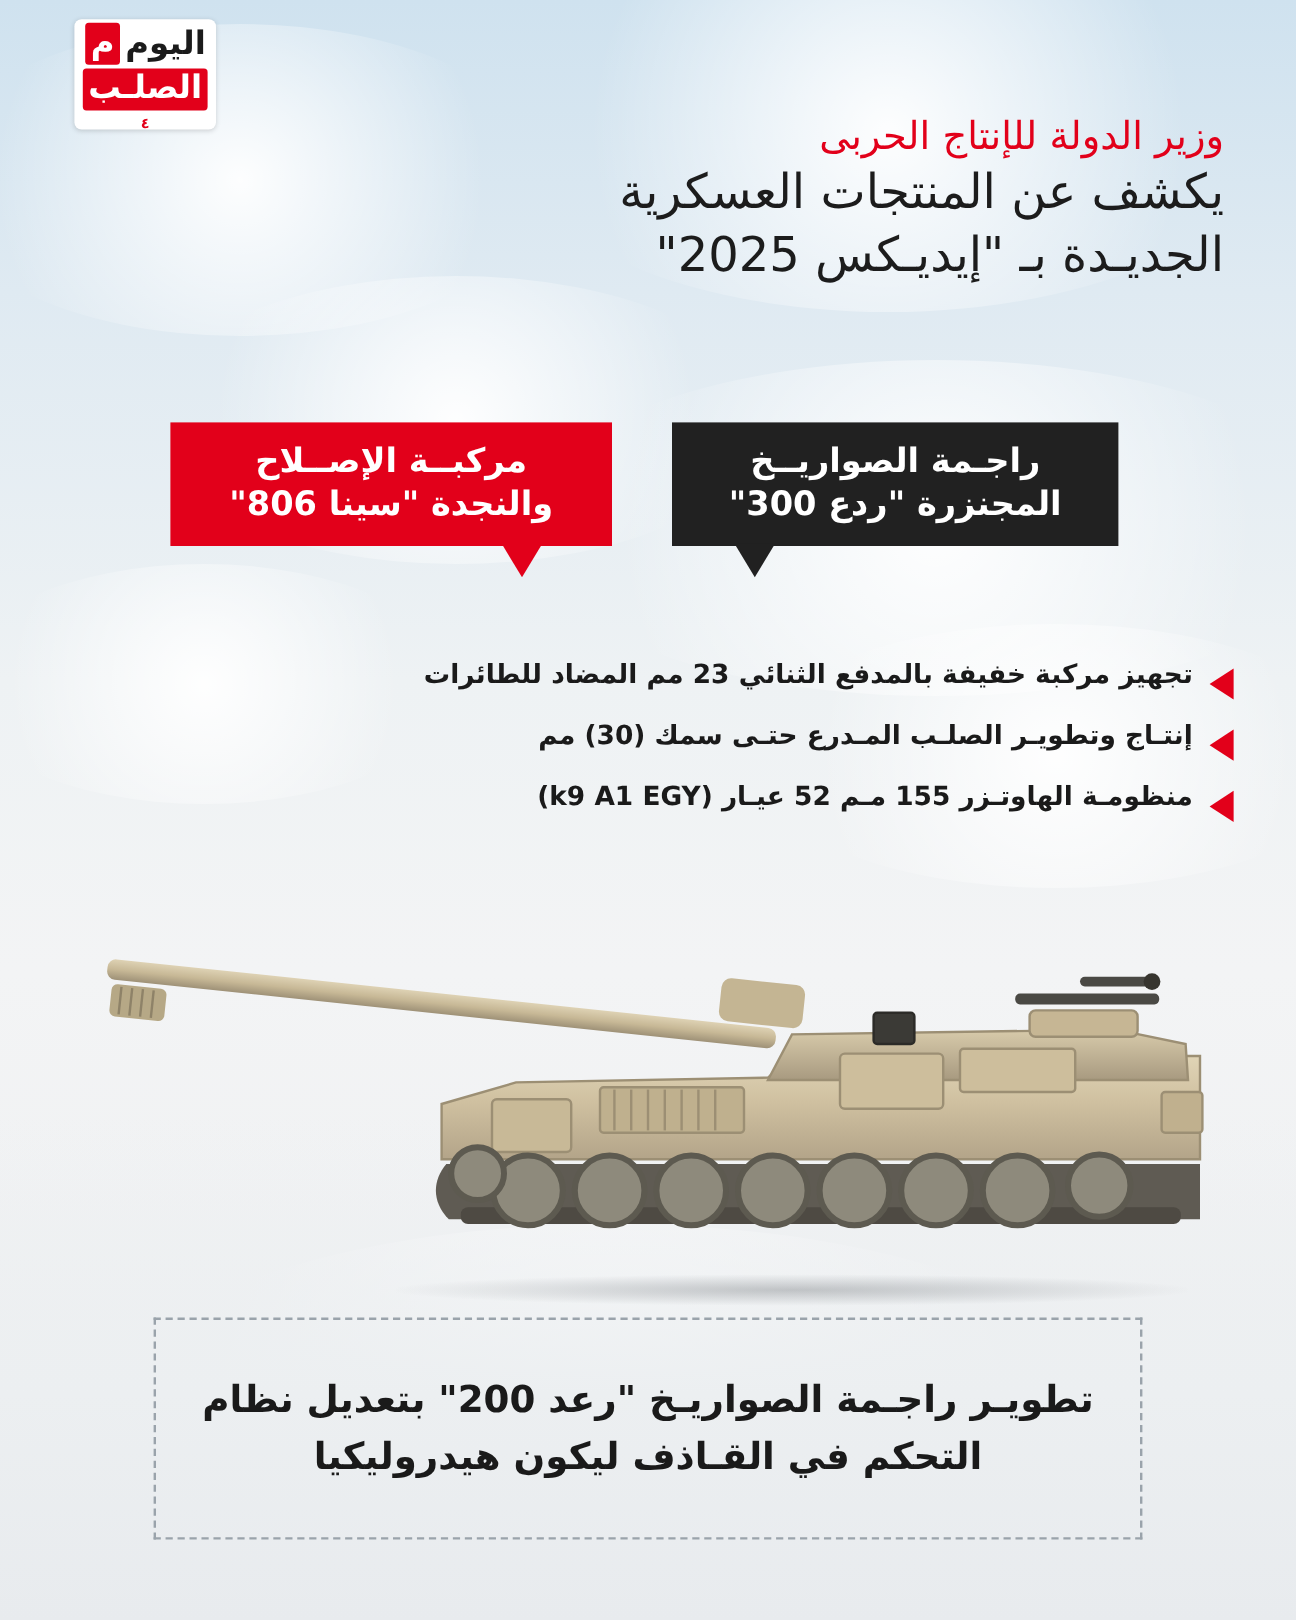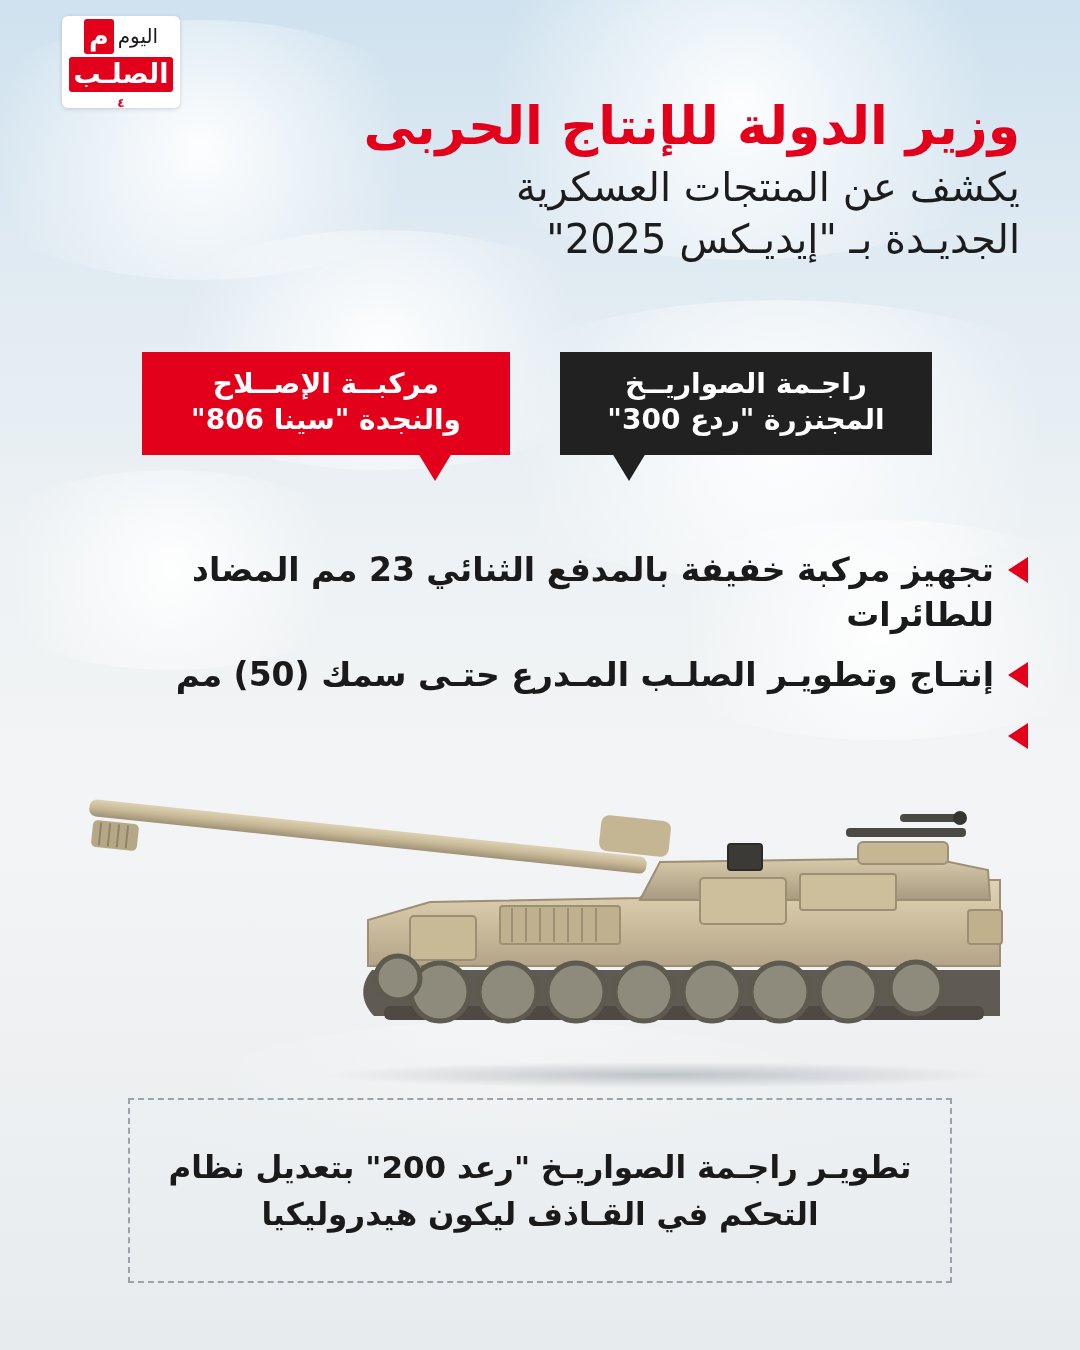--- a/index.html
+++ b/index.html
@@ -72,22 +72,22 @@
     color: #ffffff;
     background: #e2001a;
     font-size: 27px;
     font-weight: bold;
     line-height: 1;
     padding: 3px 5px 5px;
     border-radius: 3px;
   }
   .logo-dark {
     color: #1b1b1b;
-    font-size: 20px;
-    font-weight: normal;
+    font-size: 27px;
+    font-weight: bold;
     line-height: 1;
   }
   .logo-sub {
     color: #e2001a;
     font-size: 12px;
     font-weight: bold;
     letter-spacing: 1px;
     margin-top: 1px;
   }
 
@@ -96,22 +96,22 @@
     position: absolute;
     right: 60px;
     top: 92px;
     width: 880px;
     text-align: right;
     direction: rtl;
     line-height: 1.32;
   }
   .headline .l1 {
     color: #e2001a;
-    font-size: 52px;
-    font-weight: bold;
+    font-size: 32px;
+    font-weight: normal;
     letter-spacing: -0.5px;
   }
   .headline .l2,
   .headline .l3 {
     color: #1c1c1c;
     font-size: 40px;
     font-weight: normal;
     letter-spacing: -0.5px;
   }
 
@@ -174,21 +174,21 @@
   .bullet-arrow {
     width: 0; height: 0;
     border-top: 13px solid transparent;
     border-bottom: 13px solid transparent;
     border-right: 20px solid #e2001a;
     margin-top: 9px;
     flex: 0 0 auto;
   }
   .bullet-text {
     color: #1a1a1a;
-    font-size: 33px;
+    font-size: 22px;
     font-weight: bold;
     line-height: 1.35;
     text-align: right;
   }
 
   
   .vehicle {
     position: absolute;
     left: 0;
     top: 770px;
@@ -267,24 +267,25 @@
     <span class="pointer"></span>
   </div>
 
   <div class="bullets">
     <div class="bullet">
       <span class="bullet-arrow"></span>
       <span class="bullet-text">تجهيز مركبة خفيفة بالمدفع الثنائي 23 مم المضاد للطائرات</span>
     </div>
     <div class="bullet">
       <span class="bullet-arrow"></span>
-      <span class="bullet-text">إنتـاج وتطويـر الصلـب المـدرع حتـى سمك (50) مم</span>
+      <span class="bullet-text">إنتـاج وتطويـر الصلـب المـدرع حتـى سمك (30) مم</span>
     </div>
     <div class="bullet">
       <span class="bullet-arrow"></span>
+      <span class="bullet-text">منظومـة الهاوتـزر 155 مـم 52 عيـار (k9 A1 EGY)</span>
     </div>
   </div>
 
   <div class="vehicle">
     <div class="veh-shadow"></div>
     <svg width="1080" height="340" viewBox="0 0 1080 340">
       <defs>
         <linearGradient id="sandG" x1="0" y1="0" x2="0" y2="1">
           <stop offset="0%" stop-color="#e0d4b6"></stop>
           <stop offset="45%" stop-color="#cfc0a0"></stop>

